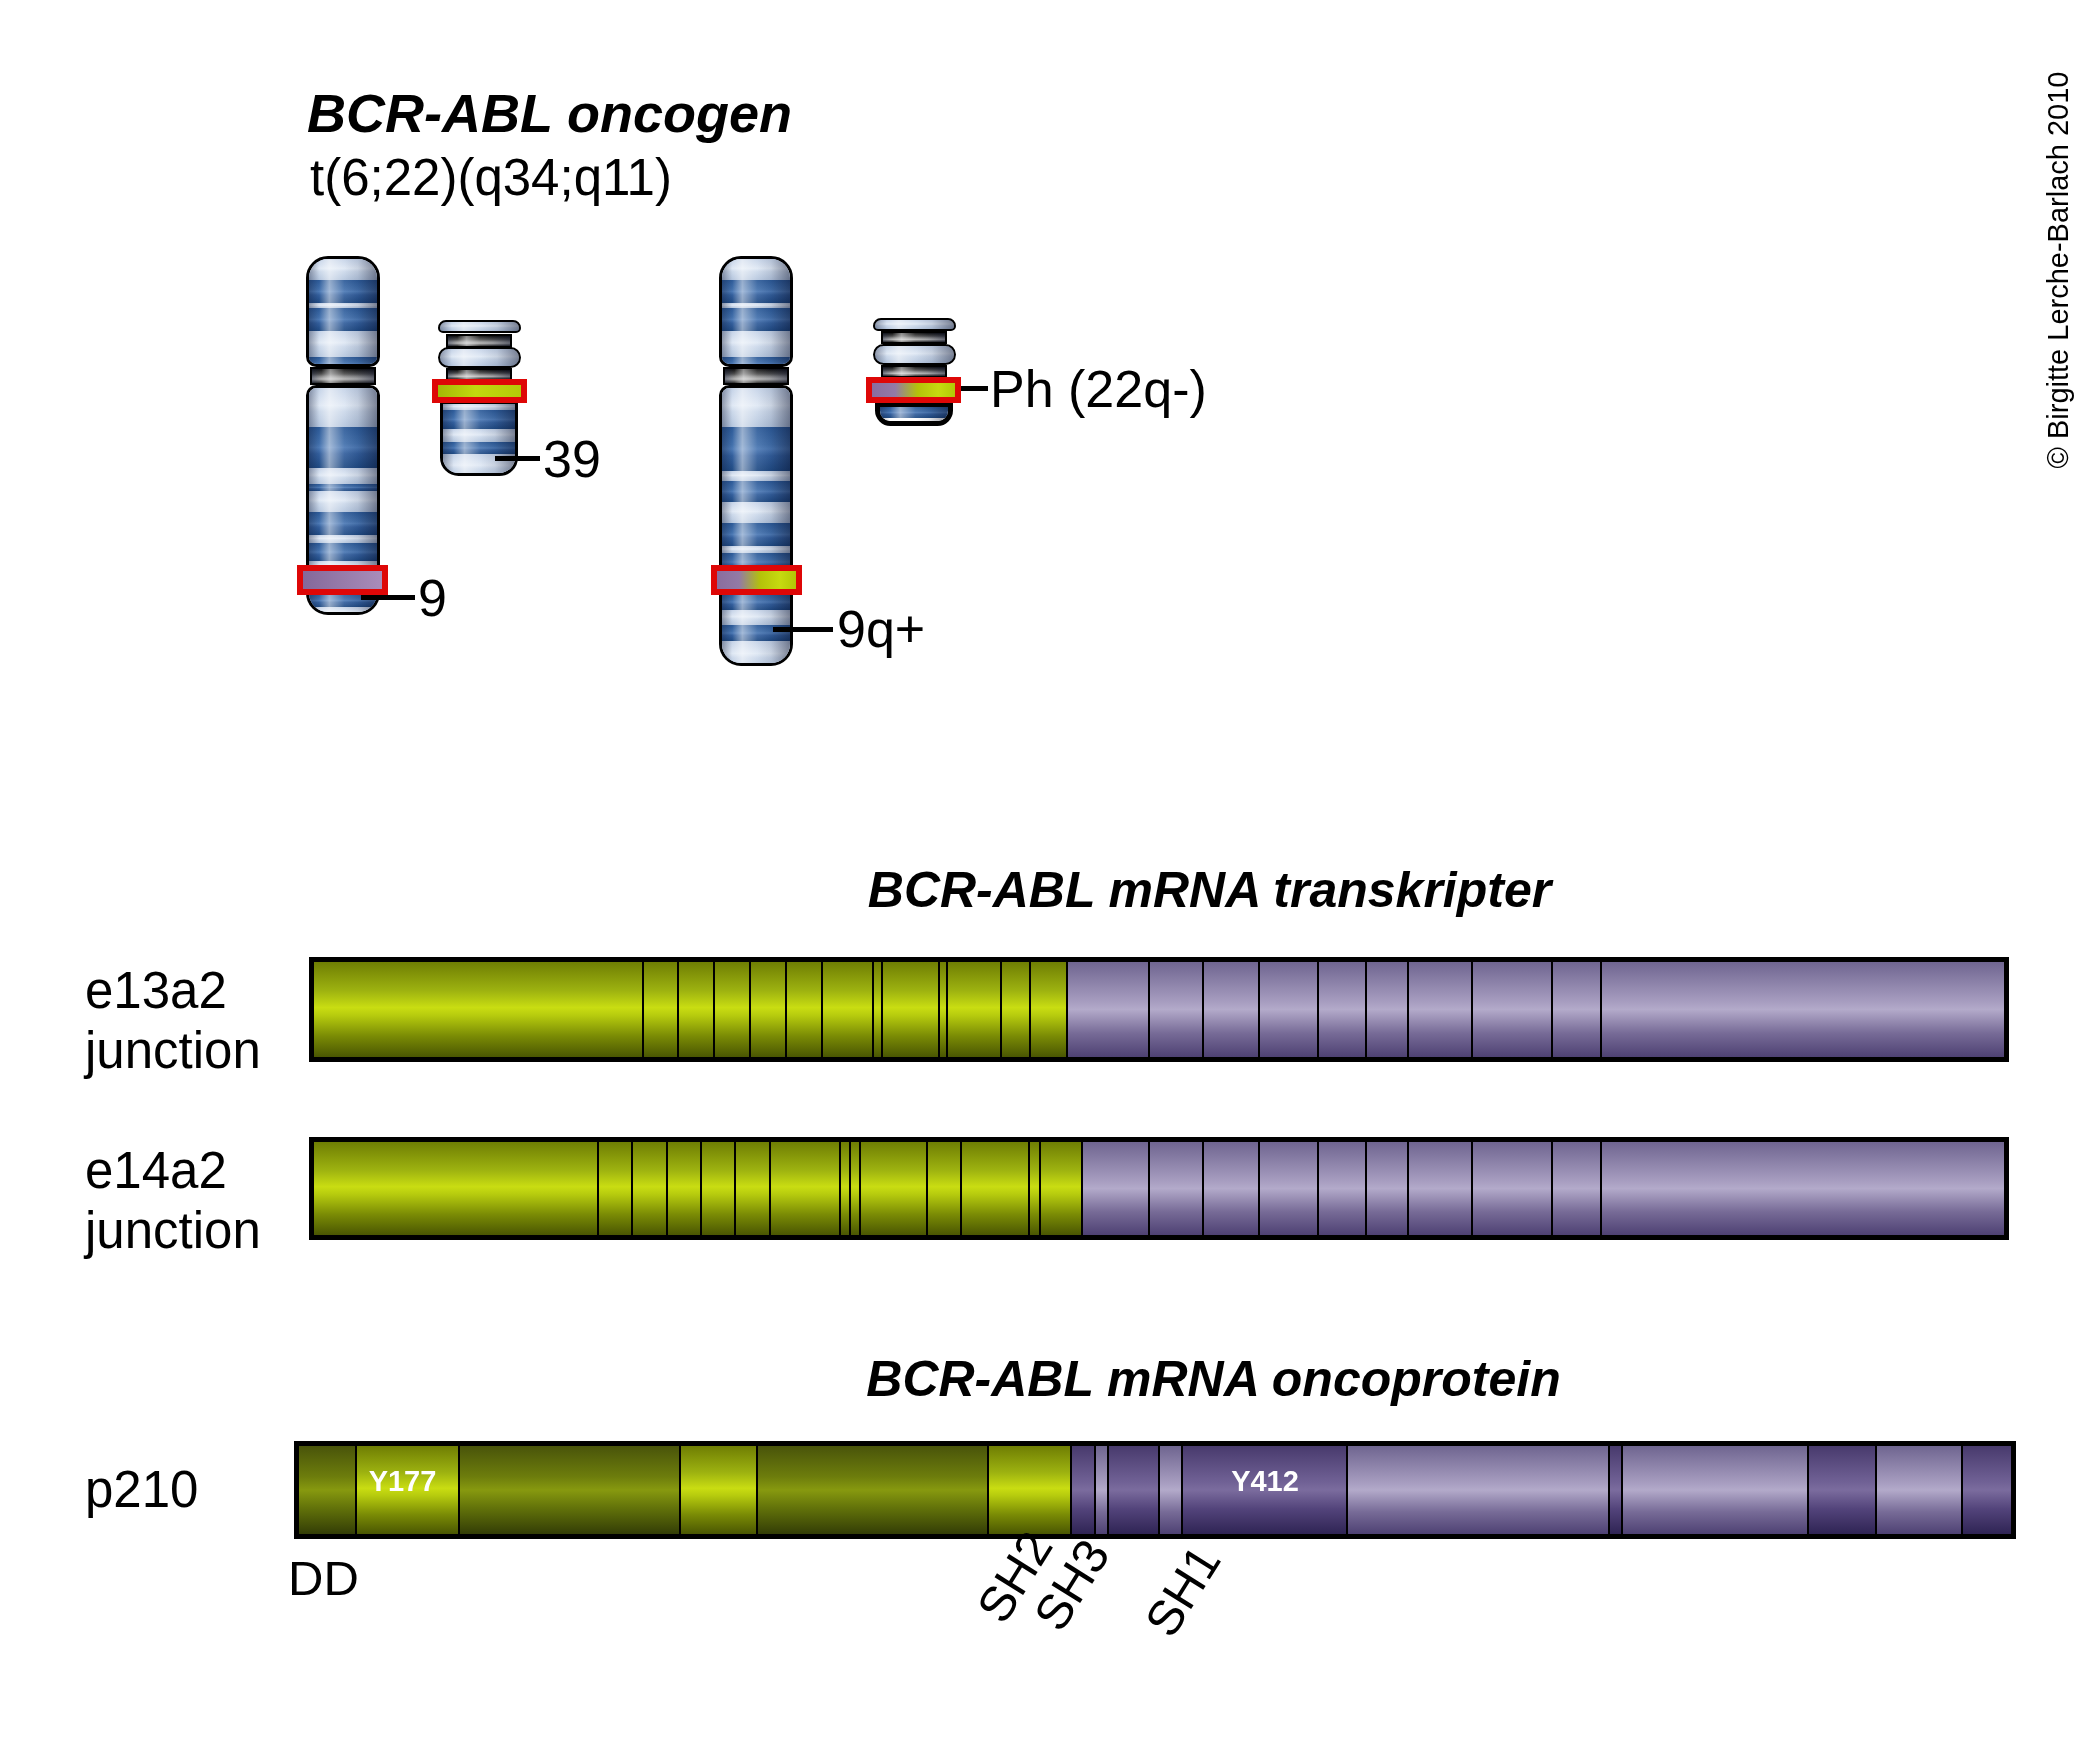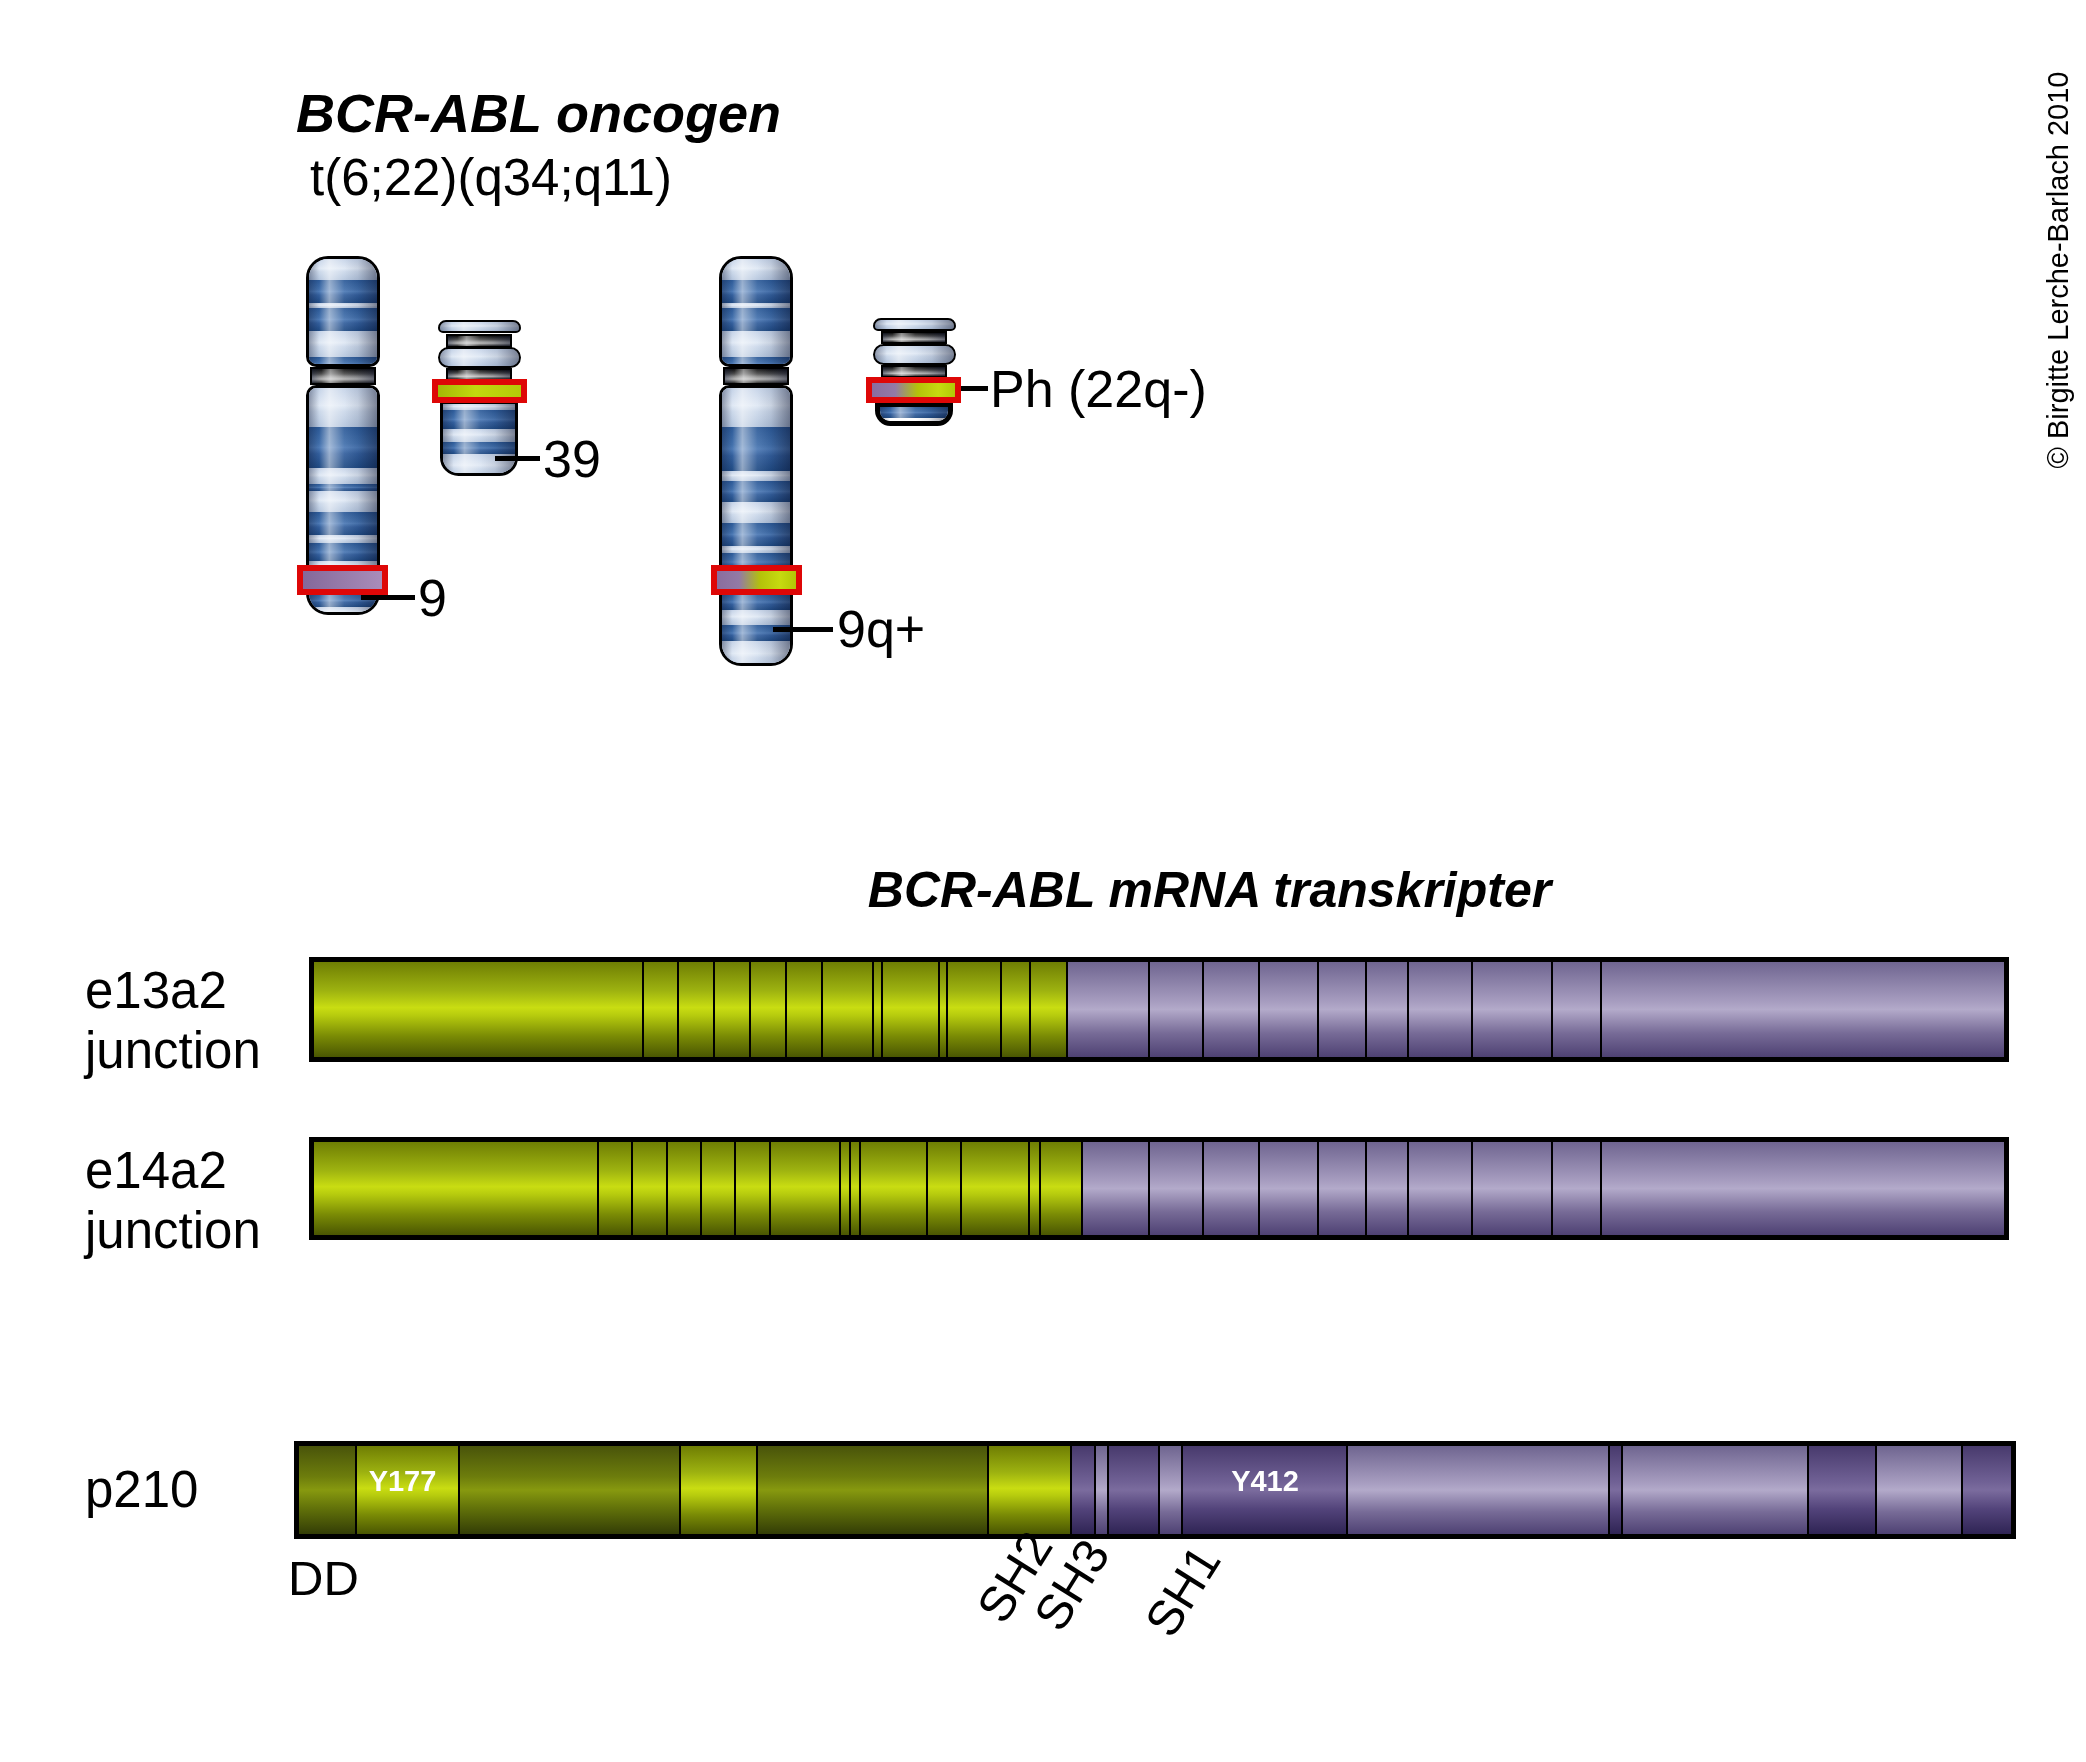--- a/index.html
+++ b/index.html
@@ -47,21 +47,21 @@
   .seg-green{background:linear-gradient(180deg,#6f7e03 0%,#9db210 30%,#c9dd12 48%,#b7cc0e 56%,#7a8b05 78%,#4a5602 100%);}
   .seg-olive{background:linear-gradient(180deg,#49540a 0%,#6d7d0c 35%,#87990f 50%,#63730a 70%,#333d06 100%);}
   .seg-purple{background:linear-gradient(180deg,#6f6590 0%,#a79dc0 42%,#b3aaca 50%,#776b97 75%,#4e4173 100%);}
   .seg-darkpurple{background:linear-gradient(180deg,#483a6d 0%,#6f6094 40%,#7b6c9e 50%,#52437a 72%,#2f2454 100%);}
 </style>
 </head>
 <body>
 
 <div id="canvas">
 
-  <div class="abs title-main" style="left:296px; top:82px;">BCR-ABL oncogen</div>
+  <div class="abs title-main" style="left:307px; top:82px;">BCR-ABL oncogen</div>
   <div class="abs title-sub" style="left:310px; top:148px;">t(6;22)(q34;q11)</div>
 
   <div id="chromosomes" class="abs" style="left:0;top:0;width:100%;height:100%;">
       <div class="chr-part arm" style="left: 306px; width: 74px; top: 256px; height: 111px; border-radius: 22px 22px 10.3px 10.3px;">
         <div class="band-stack">
           <div class="band band-light" style="height: 20.7px;"></div>
           <div class="band band-dark" style="height: 23px;"></div>
           <div class="band band-light" style="height: 5.2px;"></div>
           <div class="band band-dark" style="height: 23px;"></div>
           <div class="band band-light" style="height: 26px;"></div>
@@ -234,20 +234,21 @@
       <div class="seg seg-purple seg-line" style="left: 52.5516%; width: 3.28068%;"></div>
       <div class="seg seg-purple seg-line" style="left: 55.8323%; width: 3.52369%;"></div>
       <div class="seg seg-purple seg-line" style="left: 59.356%; width: 2.82503%;"></div>
       <div class="seg seg-purple seg-line" style="left: 62.181%; width: 2.49089%;"></div>
       <div class="seg seg-purple seg-line" style="left: 64.6719%; width: 3.79708%;"></div>
       <div class="seg seg-purple seg-line" style="left: 68.469%; width: 4.70838%;"></div>
       <div class="seg seg-purple seg-line" style="left: 73.1774%; width: 2.91616%;"></div>
       <div class="seg seg-purple seg-line" style="left: 76.0936%; width: 23.9064%;"></div>
     </div>
 
+  <div class="abs section-title" style="left:697px; top:1350px; width:1033px;">BCR-ABL mRNA oncoprotein</div>
 
   <div class="abs row-label" style="left:85px; top:1460px;">p210</div>
   <div id="bar-p210" class="bar" style="left:294px; top:1441px; width:1722px; height:98px;">
       <div class="seg seg-olive" style="left: 0%; width: 3.29736%;"></div>
       <div class="seg seg-green seg-line" style="left: 3.29736%; width: 5.9952%;"></div>
       <div class="seg seg-olive seg-line" style="left: 9.29257%; width: 12.8897%;"></div>
       <div class="seg seg-green seg-line" style="left: 22.1823%; width: 4.4964%;"></div>
       <div class="seg seg-olive seg-line" style="left: 26.6787%; width: 13.4892%;"></div>
       <div class="seg seg-green seg-line" style="left: 40.1679%; width: 4.88609%;"></div>
       <div class="seg seg-darkpurple seg-line" style="left: 45.054%; width: 1.3789%;"></div>

